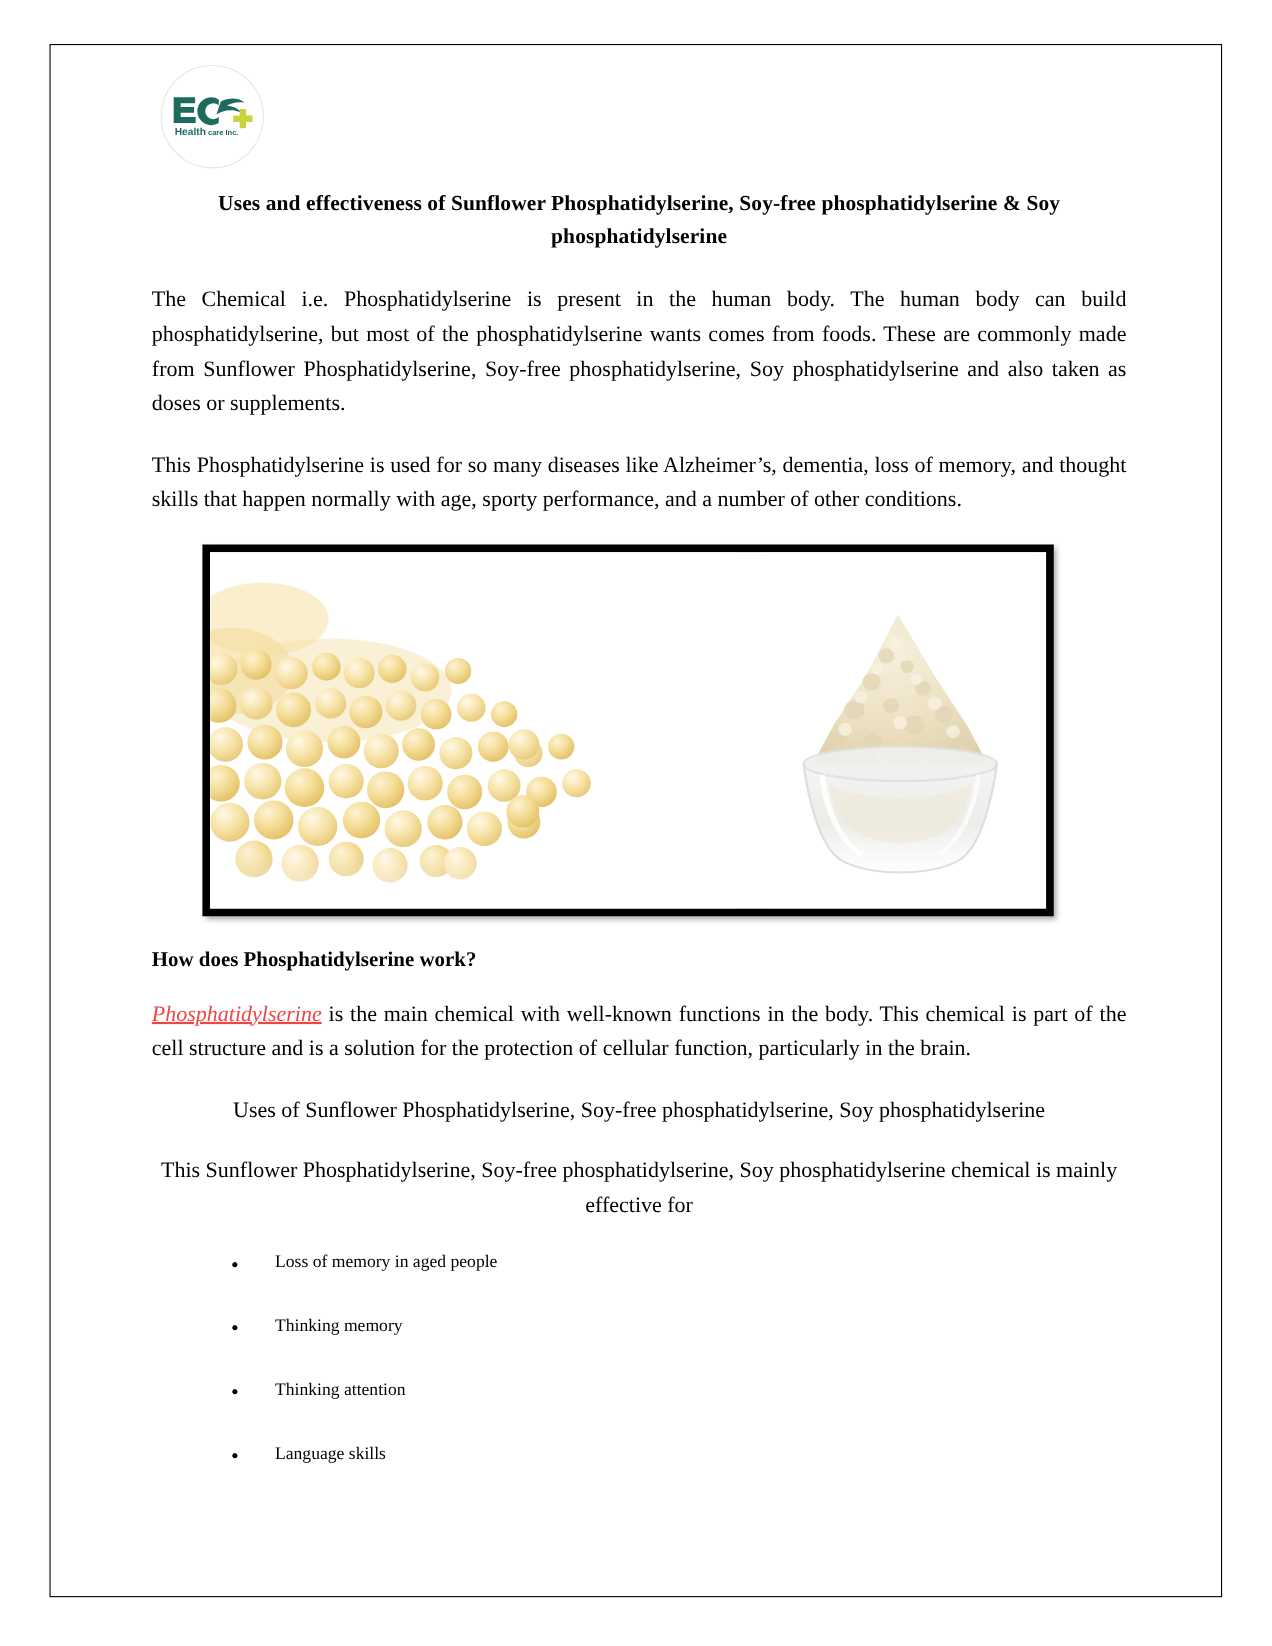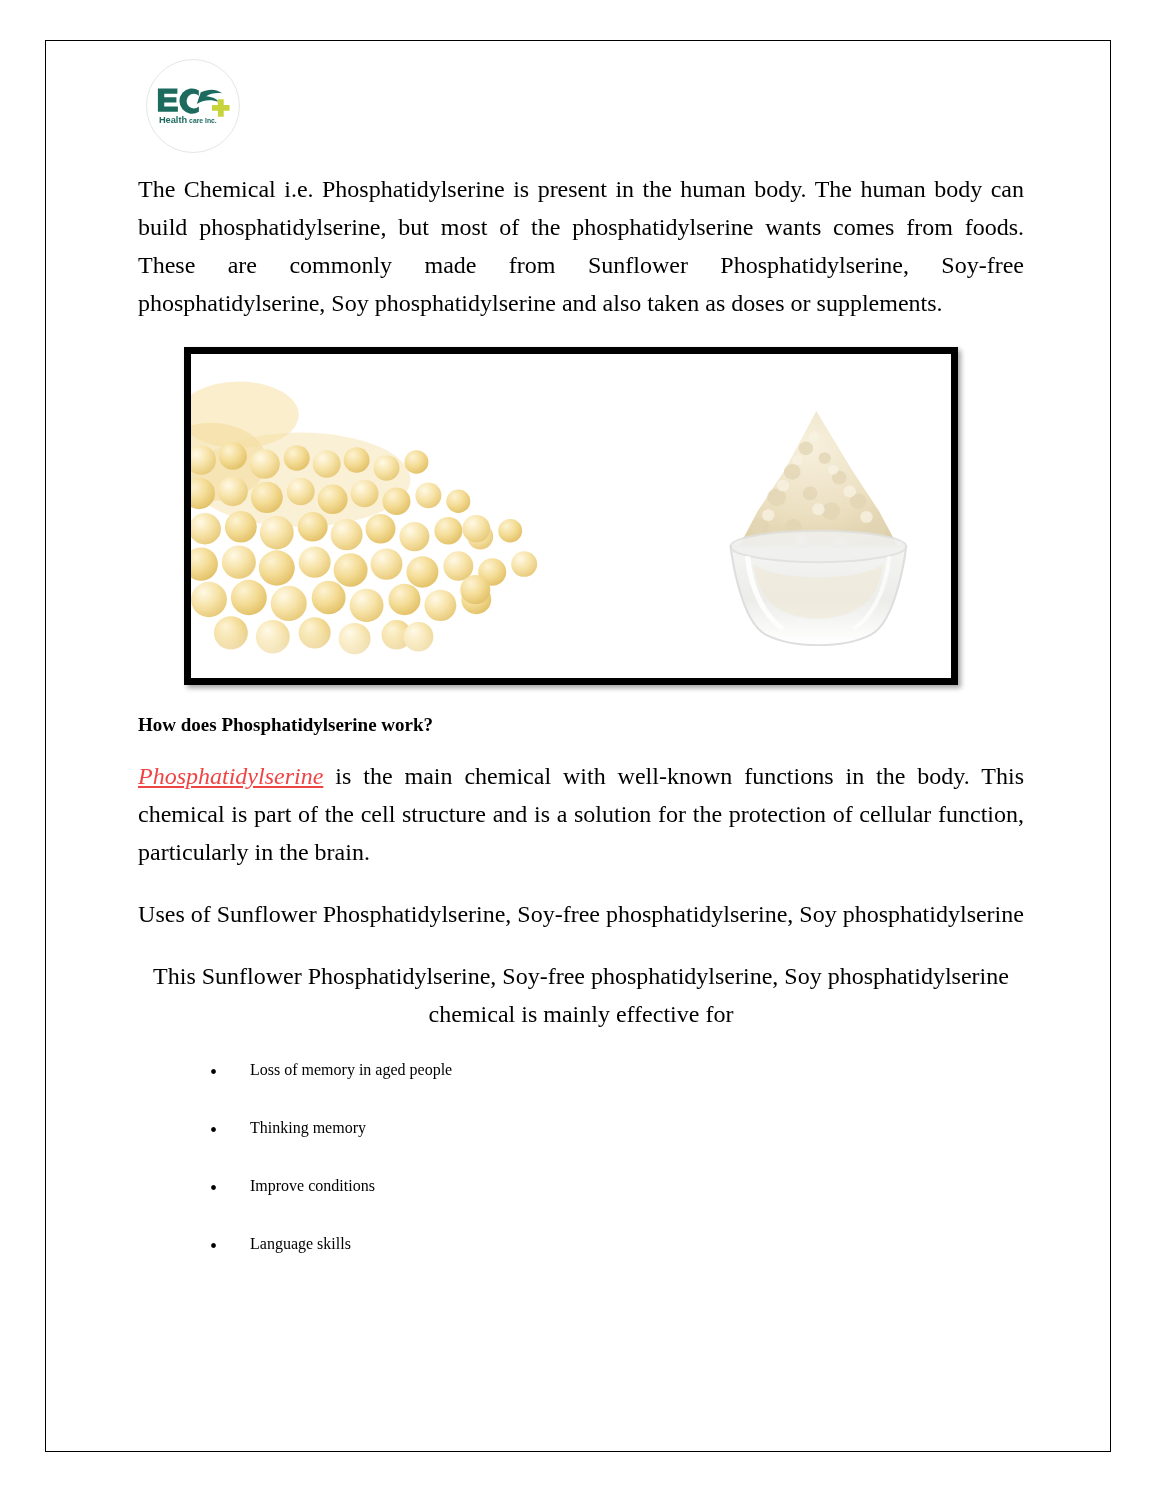--- a/index.html
+++ b/index.html
@@ -63,21 +63,21 @@
     font-size: 19.5px;
     font-weight: bold;
     line-height: 1.55;
     text-align: center;
     margin: 0 0 26px 0;
     padding: 0 4px;
     letter-spacing: 0.1px;
   }
 
   p.body-text {
-    font-size: 24px;
+    font-size: 20px;
     line-height: 1.58;
     text-align: justify;
     text-justify: inter-word;
     margin: 0 0 24px 0;
   }
   p.body-text.nojust {
     text-align: center;
   }
 
   h2.section-heading {
@@ -157,23 +157,25 @@
 
         <path d="M96 22 c18 -9 34 -6 44 2 c-12 -2 -24 0 -33 6 c12 1 22 5 26 12 c-16 -7 -34 -4 -45 4 c3 -10 6 -18 8 -24 z" fill="#1d6b5e"></path>
 
         <path d="M131 36 h12 v12 h12 v12 h-12 v12 h-12 v-12 h-12 v-12 h12 z" fill="#c8d43c"></path>
 
         <text x="10" y="84" font-family="'Liberation Sans', sans-serif" font-size="19" font-weight="bold" fill="#1d6b5e">Health</text>
         <text x="72" y="84" font-family="'Liberation Sans', sans-serif" font-size="14" font-weight="bold" fill="#1d6b5e">care Inc.</text>
       </svg>
     </div>
 
+    <h1 class="doc-title">Uses and effectiveness of Sunflower Phosphatidylserine, Soy-free phosphatidylserine &amp; Soy phosphatidylserine</h1>
 
     <p class="body-text">The Chemical i.e. Phosphatidylserine is present in the human body. The human body can build phosphatidylserine, but most of the phosphatidylserine wants comes from foods. These are commonly made from Sunflower Phosphatidylserine, Soy-free phosphatidylserine, Soy phosphatidylserine and also taken as doses or supplements.</p>
 
+    <p class="body-text"> This Phosphatidylserine is used for so many diseases like Alzheimer’s, dementia, loss of memory, and thought skills that happen normally with age, sporty performance, and a number of other conditions.</p>
 
     <div class="figure">
       <div class="figure-inner">
 
         <svg class="beans-svg" viewBox="0 0 480 330" preserveAspectRatio="none">
           <defs>
             <radialGradient id="beanG" cx="35%" cy="30%" r="72%">
               <stop offset="0%" stop-color="#fdf3d3"></stop>
               <stop offset="55%" stop-color="#f4dc95"></stop>
               <stop offset="100%" stop-color="#e3c26a"></stop>
@@ -327,18 +329,18 @@
 
     <p class="body-text"><a class="inline-link" href="#">Phosphatidylserine</a><span> is the main chemical with well-known functions in the body. This chemical is part of the cell structure and is a solution for the protection of cellular function, particularly in the brain.</span></p>
 
     <p class="body-text nojust">Uses of Sunflower Phosphatidylserine, Soy-free phosphatidylserine, Soy phosphatidylserine</p>
 
     <p class="body-text nojust">This Sunflower Phosphatidylserine, Soy-free phosphatidylserine, Soy phosphatidylserine chemical is mainly effective for</p>
 
     <ul class="uses-list">
       <li>Loss of memory in aged people</li>
       <li>Thinking memory</li>
-      <li>Improve conditions</li>
+      <li>Thinking attention</li>
       <li>Language skills</li>
     </ul>
 
   </div>
 </div>
 
 </body></html>

